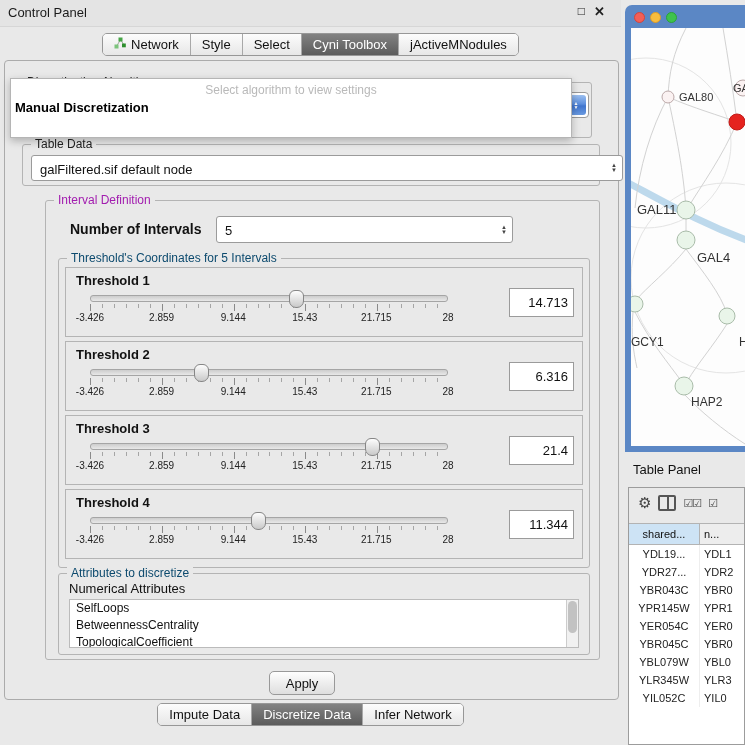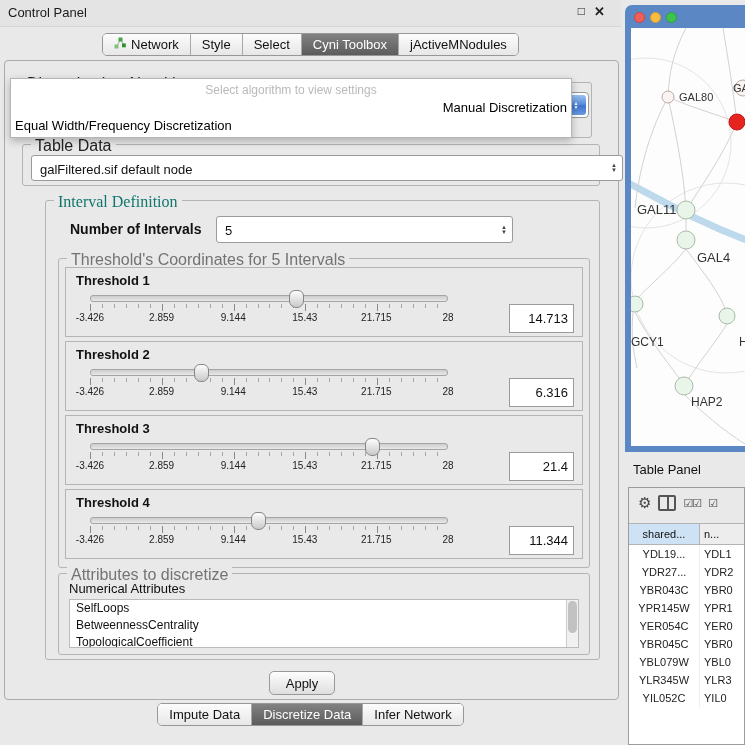--- a/index.html
+++ b/index.html
@@ -17,57 +17,57 @@
   .seg{display:flex;border:1px solid #979797;border-radius:5px;overflow:hidden;}
   .seg-tab{display:flex;align-items:center;gap:5px;padding:3px 11px;font-size:13px;color:#111;
            border-left:1px solid #a8a8a8;background:linear-gradient(#fcfcfc,#e7e7e7);white-space:nowrap;}
   .seg-tab:first-child{border-left:none;}
   .seg-tab.sel{background:linear-gradient(#828282,#5c5c5c);color:#fff;}
 
   .cp-body{position:absolute;left:4px;top:60px;width:613px;height:638px;border:1px solid #ababab;border-radius:4px;}
 
   
   .group{position:absolute;border:1px solid #b4b4b4;border-radius:3px;}
-  .group-label{position:absolute;top:-8px;left:8px;background:#e9e9e9;padding:0 4px;font-size:16px;color:#222;white-space:nowrap;}
-  .lbl-green{color:#0f766e;font-family:Liberation Serif, serif;}
-  .lbl-blue{color:#737373;}
+  .group-label{position:absolute;top:-8px;left:8px;background:#e9e9e9;padding:0 4px;font-size:12px;color:#222;white-space:nowrap;}
+  .lbl-green{color:#a21caf;}
+  .lbl-blue{color:#0c4a6e;}
 
   
   .combo{position:absolute;background:#fff;border:1px solid #9b9b9b;border-radius:3px;font-size:13px;color:#111;
          display:flex;align-items:center;padding:2px 22px 0 8px;overflow:hidden;white-space:nowrap;}
   .spin{position:absolute;right:5px;top:50%;transform:translateY(-50%);display:flex;flex-direction:column;
         align-items:center;font-size:6px;line-height:5px;color:#444;}
 
   
   .algo-combo{position:absolute;left:22px;top:92px;width:565px;height:24px;background:#fff;border:1px solid #999;border-radius:4px;}
   .capsule{position:absolute;right:2px;top:2px;bottom:2px;width:20px;border-radius:3px;
            background:linear-gradient(#9cc0f0 0%,#5c8edd 45%,#3f74cd 55%,#6a9ae0 100%);
            display:flex;flex-direction:column;align-items:center;justify-content:center;color:#fff;font-size:5px;line-height:4px;}
   .popup{position:absolute;left:10px;top:78px;width:560px;height:58px;background:#fff;border:1px solid #b5b5b5;
          box-shadow:0 3px 8px rgba(0,0,0,.25);z-index:9;}
   .popup-ph{text-align:center;font-size:12px;color:#b9b9b9;padding:4px 0 2px;}
   .popup-item{font-size:13px;color:#000;padding:1px 4px;line-height:16px;}
-  .popup-item.b{font-weight:normal;text-align:right;}
+  .popup-item.b{font-weight:bold;}
 
   
   .th-panel{position:absolute;left:6px;width:516px;height:68px;border:1px solid #b4b4b4;background:#e9e9e9;}
   .th-name{position:absolute;left:10px;top:5px;font-size:13px;font-weight:bold;}
   .slider-zone{position:absolute;left:24px;top:27px;width:358px;}
   .track{position:relative;height:5px;background:linear-gradient(#cdcdcd,#e8e8e8);border:1px solid #a5a5a5;border-radius:3px;}
   .thumb{position:absolute;top:-6px;width:13px;height:16px;margin-left:-7px;
          background:linear-gradient(#fdfdfd,#c9c9c9);border:1px solid #868686;border-radius:6px 6px 7px 7px;}
   .ticks{height:7px;margin-top:2px;background-repeat:no-repeat;
     background-image:
       repeating-linear-gradient(90deg,#8a8a8a 0,#8a8a8a 1px,transparent 1px,transparent 20%),
       repeating-linear-gradient(90deg,#a5a5a5 0,#a5a5a5 1px,transparent 1px,transparent 3.3333%);
     background-size:calc(100% + 1px) 7px,calc(100% + 1px) 4px;}
   .scale{position:relative;height:12px;margin-top:1px;font-size:10px;color:#222;}
   .scale span{position:absolute;transform:translateX(-50%);white-space:nowrap;}
   .th-value{position:absolute;right:8px;top:20px;width:58px;height:27px;background:#fff;border:1px solid #9b9b9b;
-            font-size:13px;display:flex;align-items:center;justify-content:flex-end;padding-right:5px;margin-top:16px;}
+            font-size:13px;display:flex;align-items:center;justify-content:flex-end;padding-right:5px;}
 
   
   .attr-label{position:absolute;left:10px;top:7px;font-size:13px;font-weight:normal;}
   .attr-list{position:absolute;left:10px;top:25px;width:508px;height:47px;background:#fff;border:1px solid #bbb;overflow:hidden;}
   .attr-item{font-size:12px;color:#111;padding:1px 6px;line-height:15px;}
   .list-scroll{position:absolute;right:0;top:0;bottom:0;width:11px;background:#f1f1f1;border-left:1px solid #ccc;}
   .list-thumb{position:absolute;left:1px;right:1px;top:1px;height:32px;background:#c2c2c2;border-radius:5px;}
 
   .apply-btn{position:absolute;left:269px;top:671px;width:64px;height:22px;border:1px solid #999;border-radius:5px;
              background:linear-gradient(#fefefe,#dedede);font-size:13px;display:flex;align-items:center;justify-content:center;}
@@ -145,21 +145,20 @@
   <div class="algo-combo">
     <span class="capsule">
       <span>▲</span>
         <span>▼</span>
     </span>
   </div>
 
   <div class="popup">
     <div class="popup-ph">Select algorithm to view settings</div>
     <div class="popup-item b">Manual Discretization</div>
-    <div class="popup-item">Equal Width/Frequency Discretization</div>
   </div>
 
   <div class="group" style="left:22px;top:144px;width:576px;height:40px;">
     <span class="group-label">Table Data</span>
     <div class="combo" style="left:8px;top:10px;width:560px;height:22px;">
       <span>galFiltered.sif default node</span>
       <span class="spin">
           <span>▲</span>
           <span>▼</span>
         </span>

